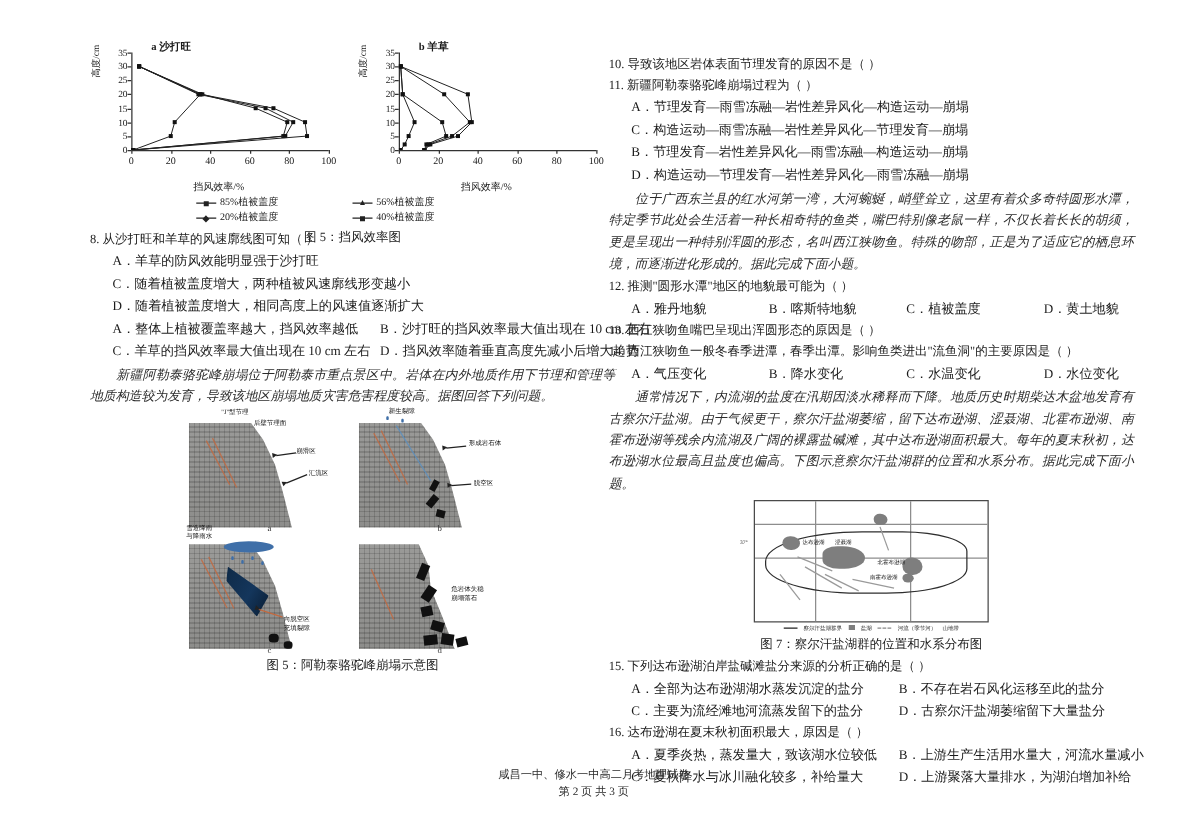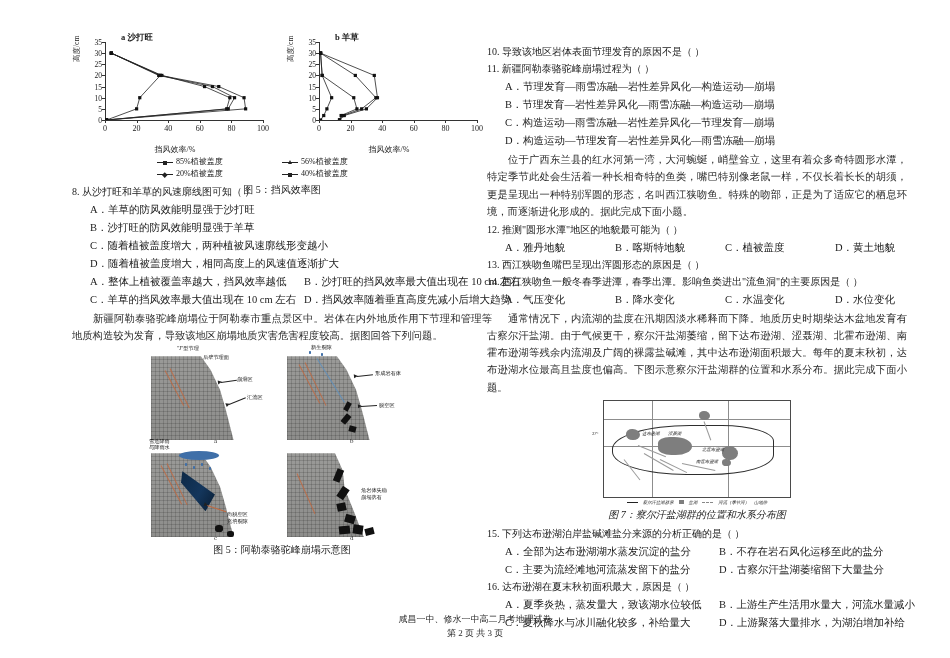--- a/index.html
+++ b/index.html
@@ -17,21 +17,21 @@
   .opts{font-size:10.5px;line-height:1.62;margin:0 0 1px 0;padding-left:18px;white-space:nowrap;}
   .opt{display:inline-block;}
   .opt.w2{min-width:196px;}
   .opt.w1{min-width:128px;}
   .opt.w-half{min-width:214px;}
   .opt.w-q12{min-width:110px;}
   .passage{
     font-size:10.3px;line-height:1.66;margin:2px 0 2px 0;
     text-indent:21px;text-align:justify;
     font-family:"Liberation Serif","DejaVu Serif",serif;
-    color:#2a2a2a;
+    font-style:italic;color:#2a2a2a;
   }
   .caption{font-size:10px;text-align:center;margin:3px 0 4px 0;}
 
   
   .fig5{position:relative;height:150px;margin-top:34px;}
   .charts{display:flex;gap:18px;justify-content:center;}
   .chartbox{position:relative;width:196px;height:104px;}
   .chart-title{position:absolute;top:-2px;left:44px;font-size:8.5px;font-weight:bold;}
   .ylabel{
     position:absolute;left:-5px;top:28px;font-size:7.5px;
@@ -78,21 +78,21 @@
   .lbl{position:absolute;font-size:5.2px;color:#111;white-space:nowrap;line-height:1.25;}
   .ldr{position:absolute;background:#222;height:1px;transform-origin:left center;}
   .ldr::after{content:"";position:absolute;left:-3px;top:-2px;border-left:4px solid #222;
               border-top:2px solid transparent;border-bottom:2px solid transparent;}
   .cloud{position:absolute;border-radius:50%;background:#3f6fa8;}
   .drop{position:absolute;width:1.5px;height:3px;background:#3f6fa8;border-radius:40%;}
   .block{position:absolute;background:#111;}
   .wedge{position:absolute;background:linear-gradient(120deg,#0e2a47,#14365c 55%,#091c31);}
 
   
-  .fig7{margin-top:4px;display:flex;flex-direction:column;align-items:center;font-style:italic;}
+  .fig7{margin-top:4px;display:flex;flex-direction:column;align-items:center;}
   .mapbox{position:relative;width:186px;height:96px;border:1px solid #4a4a4a;background:#fff;}
   .gridline{position:absolute;background:#8d8d8d;}
   .lake{position:absolute;background:#7e7e7e;border-radius:45% 55% 50% 50%;}
   .basin{position:absolute;border:1.4px solid #2e2e2e;border-radius:48% 32% 40% 46%;}
   .river{position:absolute;height:1px;background:#9a9a9a;transform-origin:left center;}
   .maplbl{position:absolute;font-size:4.4px;color:#111;white-space:nowrap;}
   .map-legend{width:186px;display:flex;gap:5px;align-items:center;
               font-size:4.4px;margin-top:2px;justify-content:center;white-space:nowrap;}
   .ml-sym{display:inline-block;width:11px;height:0;border-top:1.3px solid #222;}
   .ml-sym.dash{border-top:1px dashed #888;}
@@ -268,21 +268,20 @@
             <span class="lg-line "></span>
             <span>40%植被盖度</span>
           </div>
         </div>
       <div class="caption">图 5：挡风效率图</div>
     </div>
 
     <div id="left-questions">
         <div class="q">8. 从沙打旺和羊草的风速廓线图可知（        ）</div>
         <div class="opts">A．羊草的防风效能明显强于沙打旺</div>
-        <div class="opts">B．沙打旺的防风效能明显强于羊草</div>
         <div class="opts">C．随着植被盖度增大，两种植被风速廓线形变越小</div>
         <div class="opts">D．随着植被盖度增大，相同高度上的风速值逐渐扩大</div>
         <div class="opts"><span class="opt w-half">A．整体上植被覆盖率越大，挡风效率越低</span><span class="opt w-half">B．沙打旺的挡风效率最大值出现在 10 cm 左右</span></div>
         <div class="opts"><span class="opt w-half">C．羊草的挡风效率最大值出现在 10 cm 左右</span><span class="opt w-half">D．挡风效率随着垂直高度先减小后增大趋势</span></div>
       </div>
 
     <div class="passage">新疆阿勒泰骆驼峰崩塌位于阿勒泰市重点景区中。岩体在内外地质作用下节理和管理等地质构造较为发育，导致该地区崩塌地质灾害危害程度较高。据图回答下列问题。</div>
 
     <div class="fig6">
       <div class="fig6-grid">
@@ -360,22 +359,22 @@
   </div>
 
   <div class="col col-right">
 
     <div style="height:44px;"></div>
 
     <div id="right-q-10-11">
         <div class="q">10. 导致该地区岩体表面节理发育的原因不是（        ）</div>
         <div class="q">11. 新疆阿勒泰骆驼峰崩塌过程为（        ）</div>
         <div class="opts">A．节理发育—雨雪冻融—岩性差异风化—构造运动—崩塌</div>
+        <div class="opts">C．构造运动—雨雪冻融—岩性差异风化—节理发育—崩塌</div>
         <div class="opts">B．节理发育—岩性差异风化—雨雪冻融—构造运动—崩塌</div>
-        <div class="opts">C．构造运动—雨雪冻融—岩性差异风化—节理发育—崩塌</div>
         <div class="opts">D．构造运动—节理发育—岩性差异风化—雨雪冻融—崩塌</div>
       </div>
 
     <div class="passage">位于广西东兰县的红水河第一湾，大河蜿蜒，峭壁耸立，这里有着众多奇特圆形水潭，特定季节此处会生活着一种长相奇特的鱼类，嘴巴特别像老鼠一样，不仅长着长长的胡须，更是呈现出一种特别浑圆的形态，名叫西江狭吻鱼。特殊的吻部，正是为了适应它的栖息环境，而逐渐进化形成的。据此完成下面小题。</div>
 
     <div id="right-q-12-14">
         <div class="q">12. 推测"圆形水潭"地区的地貌最可能为（        ）</div>
         <div class="opts"><span class="opt w-q12">A．雅丹地貌</span><span class="opt w-q12">B．喀斯特地貌</span><span class="opt w-q12">C．植被盖度</span><span class="opt w-q12">D．黄土地貌</span></div>
         <div class="q">13. 西江狭吻鱼嘴巴呈现出浑圆形态的原因是（        ）</div>
         <div class="q">14. 西江狭吻鱼一般冬春季进潭，春季出潭。影响鱼类进出"流鱼洞"的主要原因是（        ）</div>

